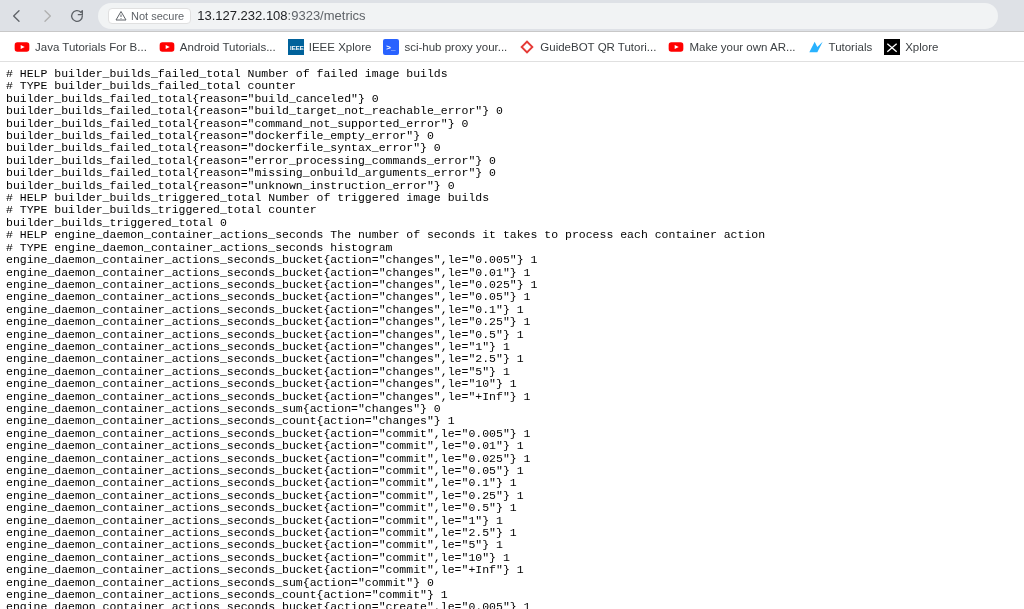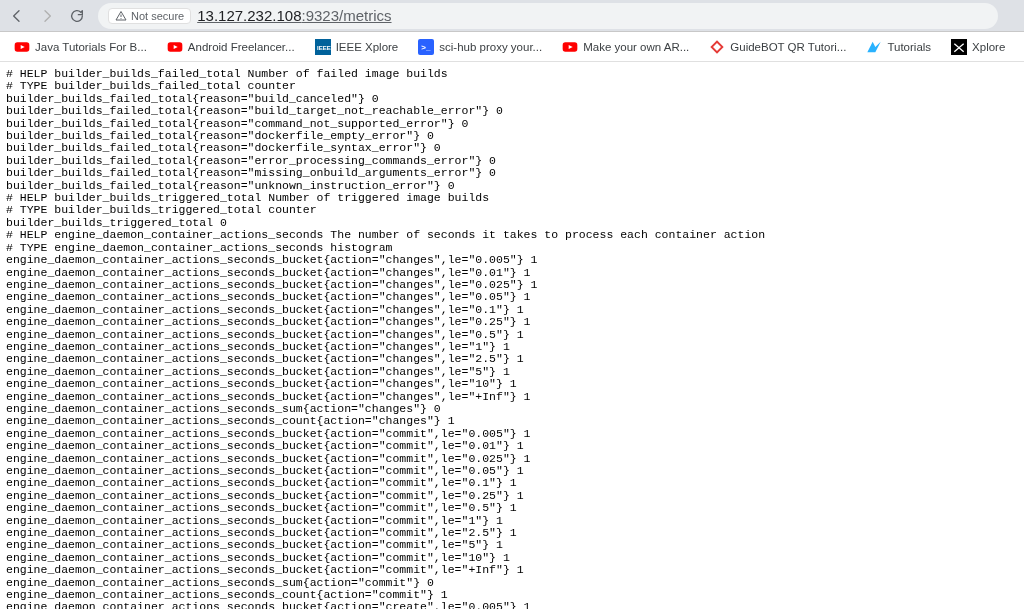--- a/index.html
+++ b/index.html
@@ -36,30 +36,28 @@
     align-items: flex-start;
     gap: 4px;
     font-size: 11px;
     color: #5f6368;
     background: #fff;
     border-radius: 4px;
     padding: 1px 6px;
     border: 1px solid #e0e0e0;
   }
   .url-text {
-    font-size: 15px;
+    font-size: 13px;
     color: #5f6368;
     white-space: nowrap;
     overflow: hidden;
-    text-decoration: underline;
   }
   .url-text .host { color: #202124; }
   .bookmarks {
     display: flex;
-    gap: 8px;
     padding: 4px 8px;
     background: #fff;
     border-bottom: 1px solid #e0e0e0;
     height: 30px;
   }
   .bm {
     display: flex;
     align-items: center;
     gap: 5px;
     font-size: 11.5px;
@@ -128,21 +126,21 @@
       </span>
       <span>Java Tutorials For B...</span>
     </div>
     <div class="bm">
       <span class="bm-ico">
         <svg width="16" height="16" viewBox="0 0 24 24">
           <rect x="1" y="5" width="22" height="14" rx="4" fill="#FF0000"></rect>
           <path d="M10 9l6 3-6 3z" fill="#fff"></path>
         </svg>
       </span>
-      <span>Android Freelancer...</span>
+      <span>Android Tutorials...</span>
     </div>
     <div class="bm">
       <span class="bm-ico">
         <svg width="16" height="16" viewBox="0 0 24 24">
           <rect width="24" height="24" fill="#00629B"></rect>
           <text x="3" y="16" font-size="9" font-family="Arial" fill="#fff" font-weight="bold">IEEE</text>
         </svg>
       </span>
       <span>IEEE Xplore</span>
     </div>
@@ -151,34 +149,34 @@
         <svg width="16" height="16" viewBox="0 0 24 24">
           <rect width="24" height="24" rx="3" fill="#2962ff"></rect>
           <text x="5" y="17" font-size="12" font-family="Arial" fill="#fff" font-weight="bold">&gt;_</text>
         </svg>
       </span>
       <span>sci-hub proxy your...</span>
     </div>
     <div class="bm">
       <span class="bm-ico">
         <svg width="16" height="16" viewBox="0 0 24 24">
+          <path d="M12 2 L22 12 L12 22 L2 12 Z" fill="#E53935"></path>
+          <path d="M12 6 L18 12 L12 18 L6 12 Z" fill="#fff"></path>
+        </svg>
+      </span>
+      <span>GuideBOT QR Tutori...</span>
+    </div>
+    <div class="bm">
+      <span class="bm-ico">
+        <svg width="16" height="16" viewBox="0 0 24 24">
           <rect x="1" y="5" width="22" height="14" rx="4" fill="#FF0000"></rect>
           <path d="M10 9l6 3-6 3z" fill="#fff"></path>
         </svg>
       </span>
       <span>Make your own AR...</span>
-    </div>
-    <div class="bm">
-      <span class="bm-ico">
-        <svg width="16" height="16" viewBox="0 0 24 24">
-          <path d="M12 2 L22 12 L12 22 L2 12 Z" fill="#E53935"></path>
-          <path d="M12 6 L18 12 L12 18 L6 12 Z" fill="#fff"></path>
-        </svg>
-      </span>
-      <span>GuideBOT QR Tutori...</span>
     </div>
     <div class="bm">
       <span class="bm-ico">
         <svg width="16" height="16" viewBox="0 0 24 24">
           <path d="M2 20 L10 4 L14 12 L22 4 L14 20 Z" fill="#29B2FE"></path>
         </svg>
       </span>
       <span>Tutorials</span>
     </div>
     <div class="bm">

